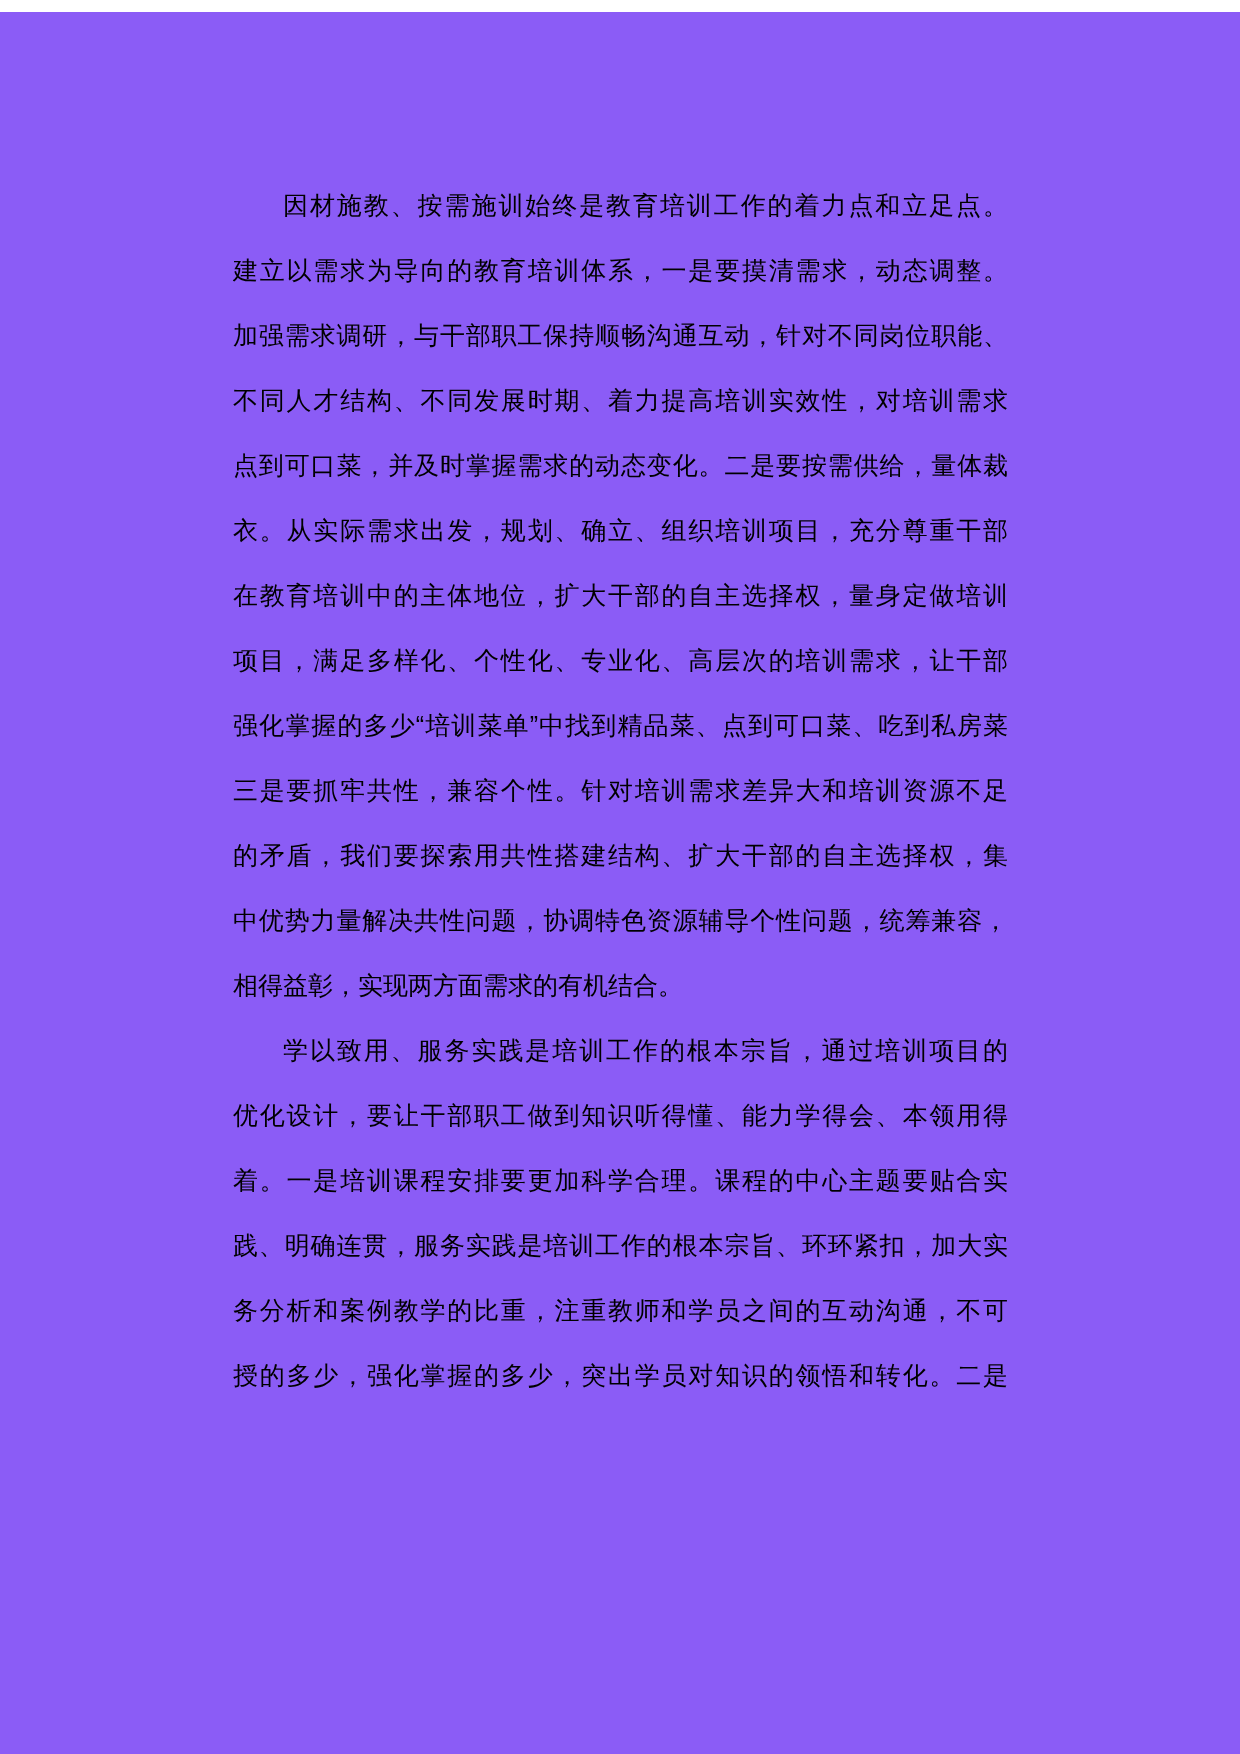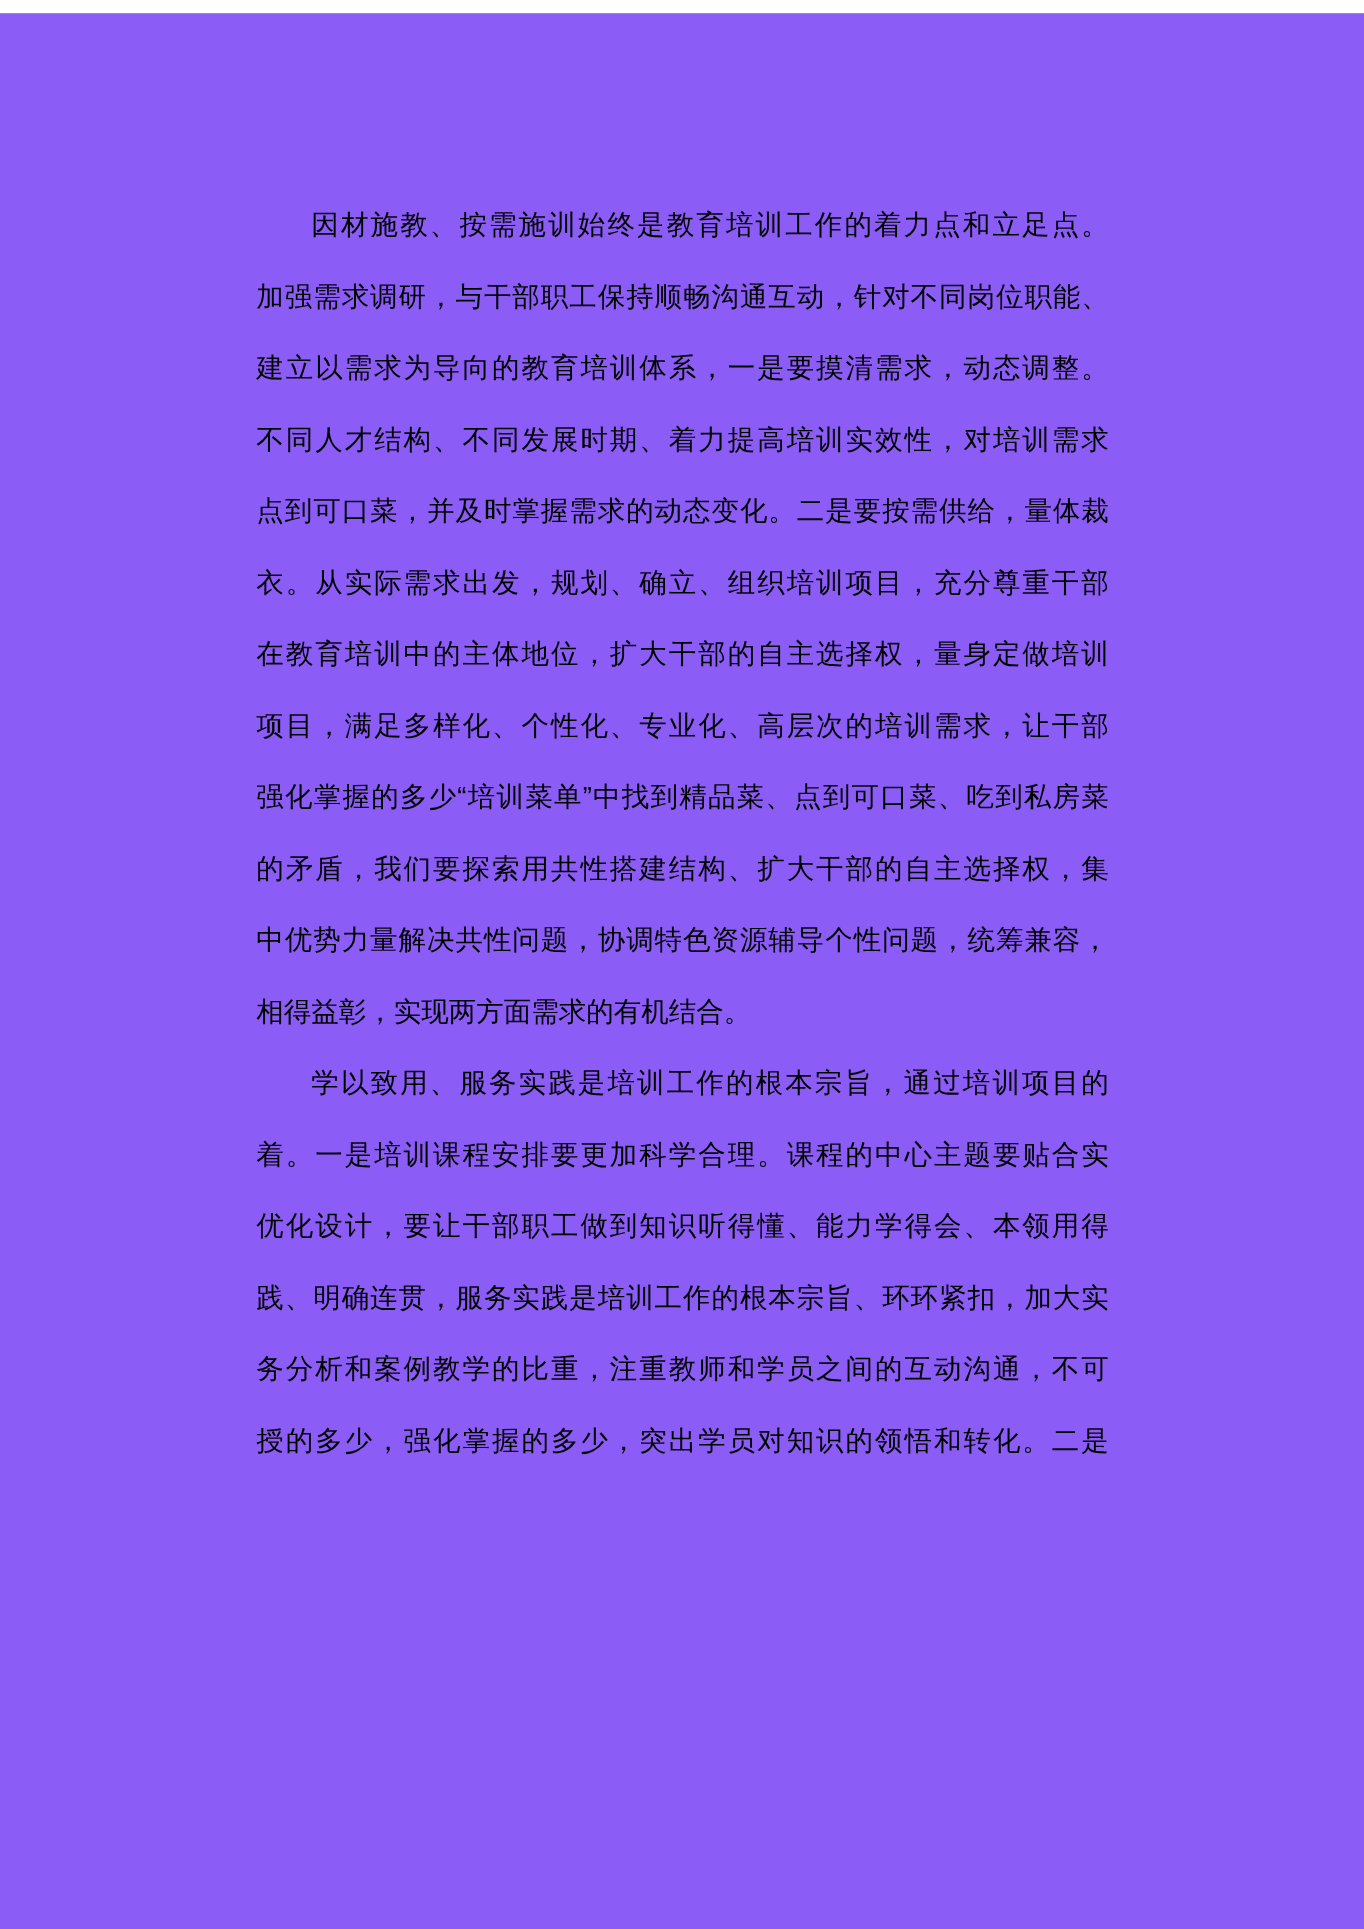--- a/index.html
+++ b/index.html
@@ -43,36 +43,37 @@
     margin: 32px 0 35px 0;
   }
 </style>
 </head>
 <body>
 
 <div class="page">
 
   <div class="para">
     <div class="line indent">因材施教、按需施训始终是教育培训工作的着力点和立足点。</div>
+    <div class="line">建立以需求为导向的教育培训体系，一是要摸清需求，动态调整。</div>
     <div class="line">加强需求调研，与干部职工保持顺畅沟通互动，针对不同岗位职能、</div>
-    <div class="line">建立以需求为导向的教育培训体系，一是要摸清需求，动态调整。</div>
     <div class="line">不同人才结构、不同发展时期、着力提高培训实效性，对培训需求</div>
     <div class="line">点到可口菜，并及时掌握需求的动态变化。二是要按需供给，量体裁</div>
     <div class="line">衣。从实际需求出发，规划、确立、组织培训项目，充分尊重干部</div>
     <div class="line">在教育培训中的主体地位，扩大干部的自主选择权，量身定做培训</div>
     <div class="line">项目，满足多样化、个性化、专业化、高层次的培训需求，让干部</div>
     <div class="line">强化掌握的多少“培训菜单”中找到精品菜、点到可口菜、吃到私房菜</div>
+    <div class="line">三是要抓牢共性，兼容个性。针对培训需求差异大和培训资源不足</div>
     <div class="line">的矛盾，我们要探索用共性搭建结构、扩大干部的自主选择权，集</div>
     <div class="line">中优势力量解决共性问题，协调特色资源辅导个性问题，统筹兼容，</div>
     <div class="line short">相得益彰，实现两方面需求的有机结合。</div>
   </div>
 
 
   <div class="para">
     <div class="line indent">学以致用、服务实践是培训工作的根本宗旨，通过培训项目的</div>
+    <div class="line">优化设计，要让干部职工做到知识听得懂、能力学得会、本领用得</div>
     <div class="line">着。一是培训课程安排要更加科学合理。课程的中心主题要贴合实</div>
-    <div class="line">优化设计，要让干部职工做到知识听得懂、能力学得会、本领用得</div>
     <div class="line">践、明确连贯，服务实践是培训工作的根本宗旨、环环紧扣，加大实</div>
     <div class="line">务分析和案例教学的比重，注重教师和学员之间的互动沟通，不可</div>
     <div class="line">授的多少，强化掌握的多少，突出学员对知识的领悟和转化。二是</div>
   </div>
 
 </div>
 
 </body></html>

